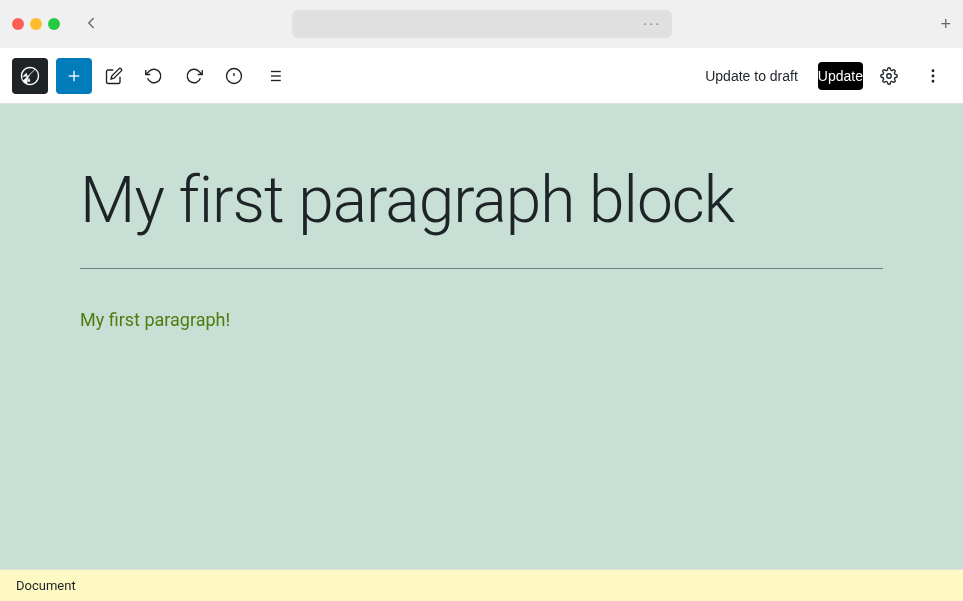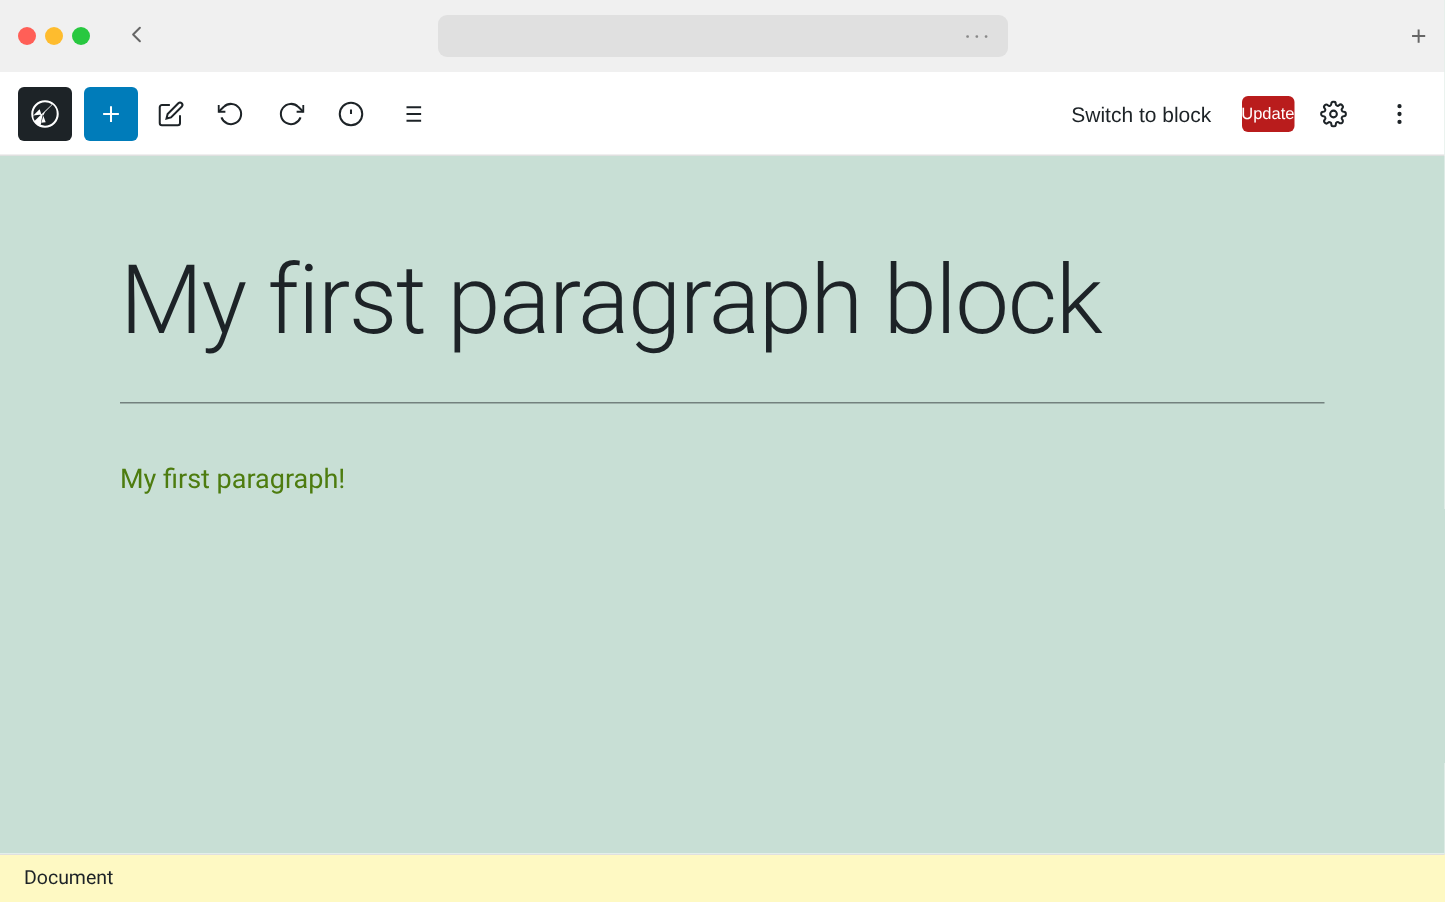--- a/index.html
+++ b/index.html
@@ -155,25 +155,25 @@
       background: none;
       border: 1px solid #ccc;
       cursor: pointer;
       color: #1d2327;
       font-size: 14px;
       padding: 6px 14px;
       border-radius: 4px;
     }
 
     .update-btn {
-      background: #b91c1c;
+      background: #000000;
       border: none;
       cursor: pointer;
       color: #fff;
-      font-size: 11px;
+      font-size: 14px;
       padding: 6px 0;
       border-radius: 4px;
       font-weight: 500;
     }
 
     .settings-btn, .more-btn {
       width: 36px;
       height: 36px;
       background: none;
       border: none;
@@ -315,21 +315,21 @@
       <line x1="8" y1="6" x2="21" y2="6"></line>
       <line x1="8" y1="12" x2="21" y2="12"></line>
       <line x1="8" y1="18" x2="21" y2="18"></line>
       <line x1="3" y1="6" x2="3.01" y2="6"></line>
       <line x1="3" y1="12" x2="3.01" y2="12"></line>
       <line x1="3" y1="18" x2="3.01" y2="18"></line>
     </svg>
   </button>
 
   <div class="toolbar-right">
-    <button class="switch-draft-btn">Switch to block</button>
+    <button class="switch-draft-btn">Update to draft</button>
     <button class="update-btn">Update</button>
     <button class="settings-btn">
       <svg class="icon-svg" viewBox="0 0 24 24">
         <circle cx="12" cy="12" r="3"></circle>
         <path d="M19.4 15a1.65 1.65 0 00.33 1.82l.06.06a2 2 0 010 2.83 2 2 0 01-2.83 0l-.06-.06a1.65 1.65 0 00-1.82-.33 1.65 1.65 0 00-1 1.51V21a2 2 0 01-4 0v-.09A1.65 1.65 0 009 19.4a1.65 1.65 0 00-1.82.33l-.06.06a2 2 0 01-2.83-2.83l.06-.06A1.65 1.65 0 004.68 15a1.65 1.65 0 00-1.51-1H3a2 2 0 010-4h.09A1.65 1.65 0 004.6 9a1.65 1.65 0 00-.33-1.82l-.06-.06a2 2 0 012.83-2.83l.06.06A1.65 1.65 0 009 4.68a1.65 1.65 0 001-1.51V3a2 2 0 014 0v.09a1.65 1.65 0 001 1.51 1.65 1.65 0 001.82-.33l.06-.06a2 2 0 012.83 2.83l-.06.06A1.65 1.65 0 0019.4 9a1.65 1.65 0 001.51 1H21a2 2 0 010 4h-.09a1.65 1.65 0 00-1.51 1z"></path>
       </svg>
     </button>
     <button class="more-btn">
       <svg class="icon-svg" viewBox="0 0 24 24">
         <circle cx="12" cy="5" r="1" fill="currentColor"></circle>

